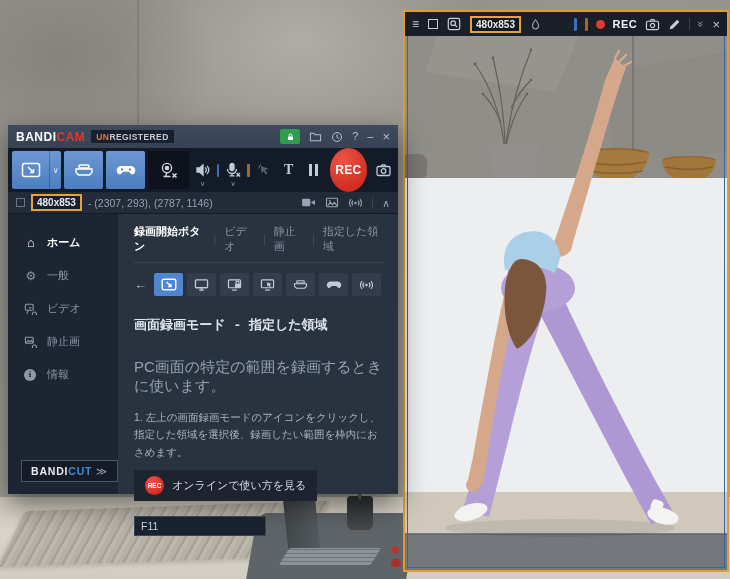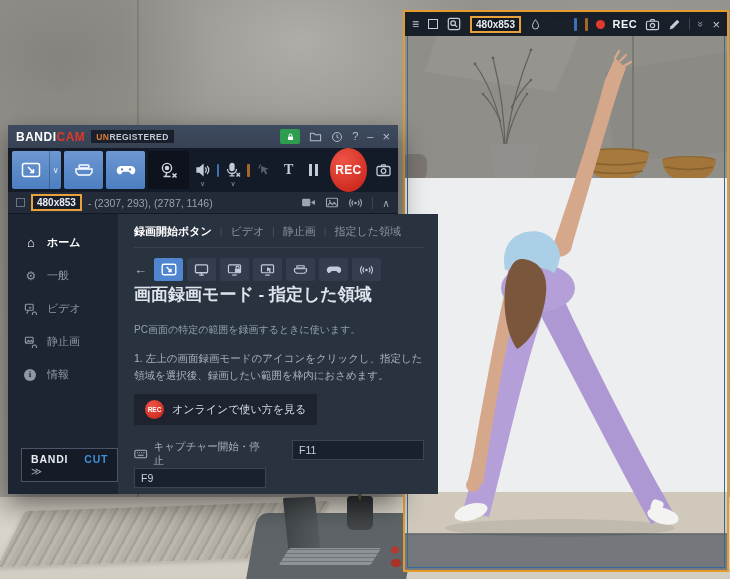--- a/index.html
+++ b/index.html
@@ -94,32 +94,32 @@
   .chk{width:9px;height:9px;border:1px solid #6b7585;box-sizing:border-box;}
   .inforow .rgroup{margin-left:auto;display:flex;align-items:center;gap:9px;color:#9aa4b3;}
   
   .wbody{flex:1;display:flex;min-height:0;}
   .sidebar{width:110px;background:#1d2532;padding-top:12px;box-sizing:border-box;position:relative;flex:0 0 auto;}
   .side-item{display:flex;align-items:center;gap:9px;padding:9px 0 9px 16px;color:#8d97a6;font-size:11px;}
   .side-item.active{color:#ffffff;font-weight:bold;}
   .side-item .sicon{width:14px;text-align:center;font-size:12px;line-height:1;}
   .info-circ{width:12px;height:12px;border-radius:50%;background:#8d97a6;color:#1d2532;font-weight:bold;font-size:9px;display:flex;align-items:center;justify-content:center;font-family:"Liberation Serif",serif;}
   .bandicut{position:absolute;left:13px;bottom:12px;border:1px solid #4a5568;padding:4px 9px;font-size:10.5px;font-weight:bold;color:#e8ecf2;letter-spacing:.8px;background:#151c28;}
-  .bandicut .cut{color:#3e8fd6;margin-left:16px;}
+  .bandicut .cut{color:#3e8fd6;}
   .bandicut .arr{color:#9aa4b3;font-weight:normal;}
   .content{flex:1;background:#29323f;padding:10px 14px 0 16px;box-sizing:border-box;position:relative;}
   .tabs{display:flex;align-items:center;gap:8px;font-size:11px;color:#8b95a4;border-bottom:1px solid #39424f;padding-bottom:8px;}
   .tabs .tab.active{color:#fff;font-weight:bold;}
   .tabs .sep{color:#4a5463;font-size:10px;}
   .modes{display:flex;align-items:center;gap:4px;margin-top:10px;}
   .mbtn{width:29px;height:23px;background:#333d4d;border-radius:2px;display:flex;align-items:center;justify-content:center;color:#c3cbd8;}
   .mbtn.active{background:#4f86cf;color:#fff;}
   .backarrow{color:#aeb7c4;font-size:13px;margin-right:3px;}
-  .heading{margin-top:2px;font-size:17px;font-weight:bold;color:#dfe5ec;}
-  .desc{margin-top:17px;font-size:10px;color:#93a1b1?;color:#93a1b1;}
+  .heading{margin-top:20px;font-size:13px;font-weight:bold;color:#dfe5ec;font-family:Liberation Mono, monospace;}
+  .desc{margin-top:24px;font-size:15px;color:#93a1b1?;color:#93a1b1;}
   .steps{margin-top:13px;font-size:10.5px;line-height:1.65;color:#a9b3c0;}
   .actions{margin-top:9px;display:flex;align-items:center;gap:26px;}
   .startbtn{background:#1d2430;padding:6px 11px;display:flex;align-items:center;gap:8px;color:#d7dde6;font-size:11px;}
   .recmini{width:19px;height:19px;border-radius:50%;background:radial-gradient(circle at 35% 30%,#ef5447,#cf2c20 75%);color:#fff;font-weight:bold;font-size:6.5px;display:flex;align-items:center;justify-content:center;}
   .link{font-size:10.5px;color:#99a3b2;text-decoration:underline;cursor:pointer;}
   .hotkeys{margin-top:15px;display:flex;gap:26px;}
   .hk .hk-label{display:flex;align-items:center;gap:6px;font-size:10.5px;color:#a7b1c0;}
   .hk input{width:118px;height:18px;background:#1a212e;border:1px solid #3a4455;color:#c7cedd;font-size:10.5px;padding:0 6px;font-family:"Liberation Sans",sans-serif;}
   .banner{height:24px;background:#3d4a5f;display:flex;align-items:center;justify-content:center;gap:8px;font-size:11px;color:#cdd5e1;flex:0 0 auto;}
   svg.ic{display:block;}
@@ -462,29 +462,19 @@
 
       <div class="actions">
         <span class="startbtn">
           <span class="recmini">REC</span>
           <span>オンラインで使い方を見る</span>
         </span>
       </div>
 
       <div class="hotkeys">
         <div class="hk">
-          <div class="hk-label">
-            <svg class="ic" width="14" height="10" viewBox="0 0 16 11" stroke="currentColor" fill="none" stroke-width="1.2">
-              <rect x="1" y="1" width="14" height="9" rx="1.5"></rect>
-                <path d="M3.5,4 h1 M6,4 h1 M8.5,4 h1 M11,4 h1.5 M4.5,7 h7"></path>
-            </svg>
-            <span>キャプチャー開始・停止</span>
-          </div>
-          <input value="F9" style="">
-        </div>
-        <div class="hk">
           <input value="F11" style="">
         </div>
       </div>
     </div>
   </div>
 
 </div>
 
 </body></html>

